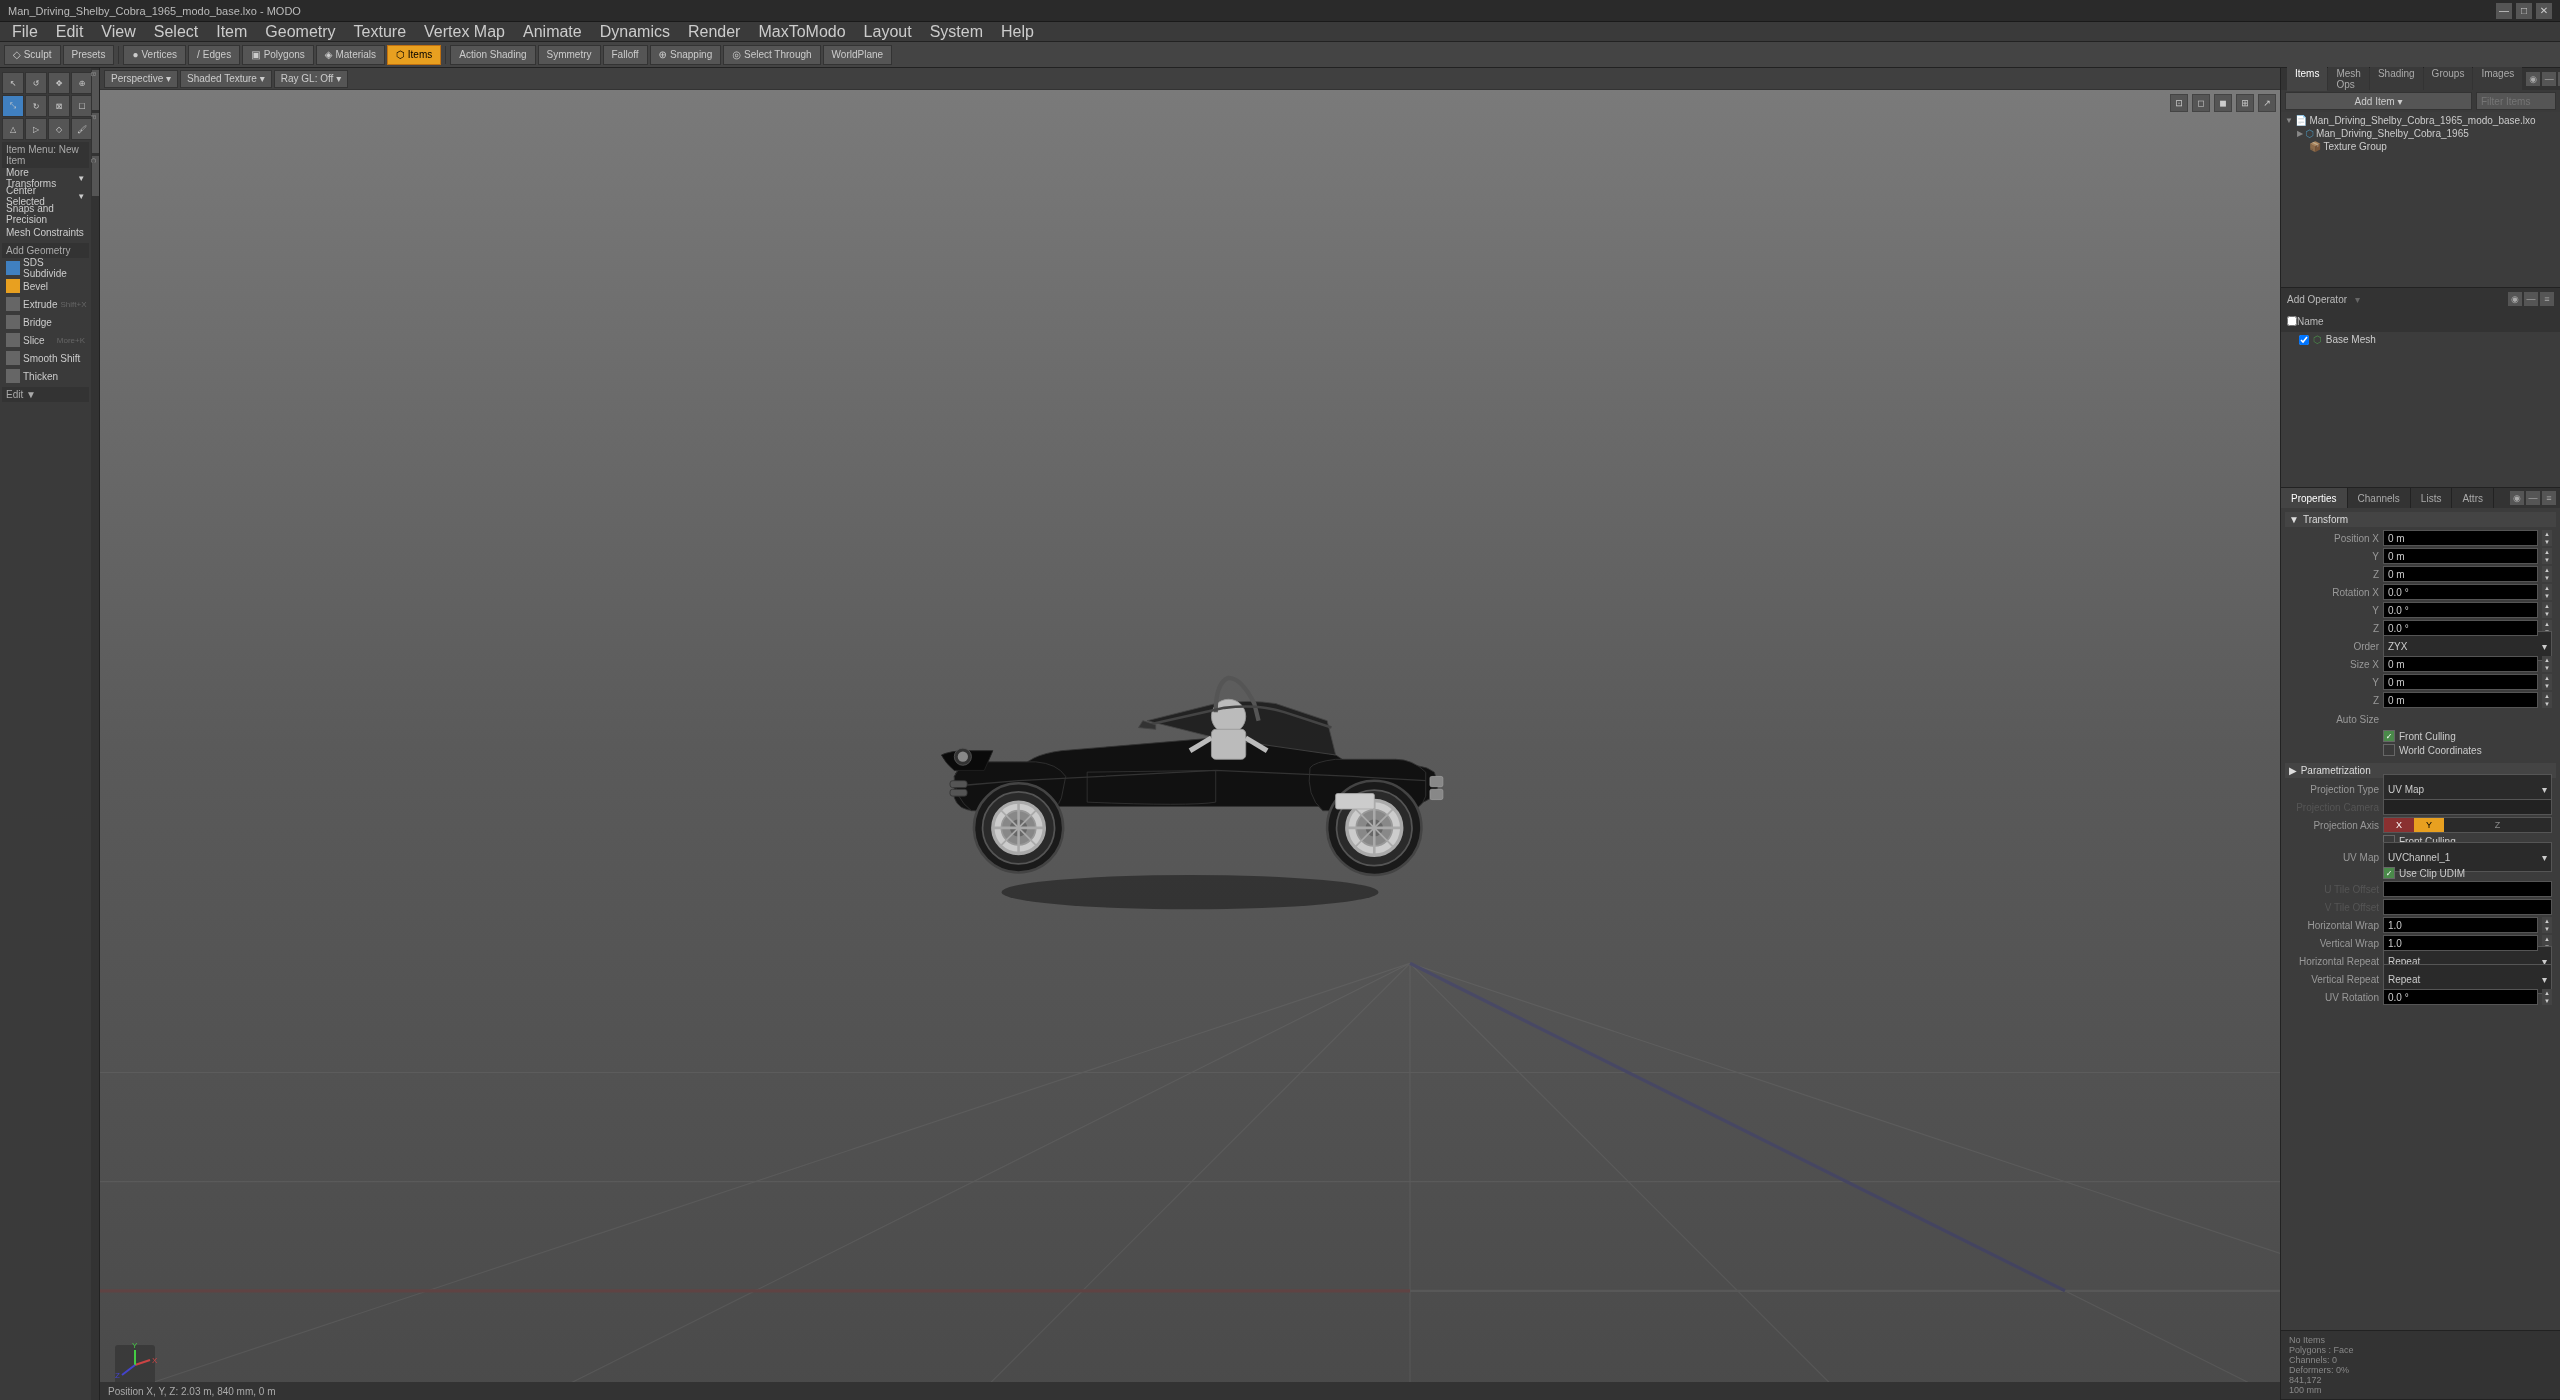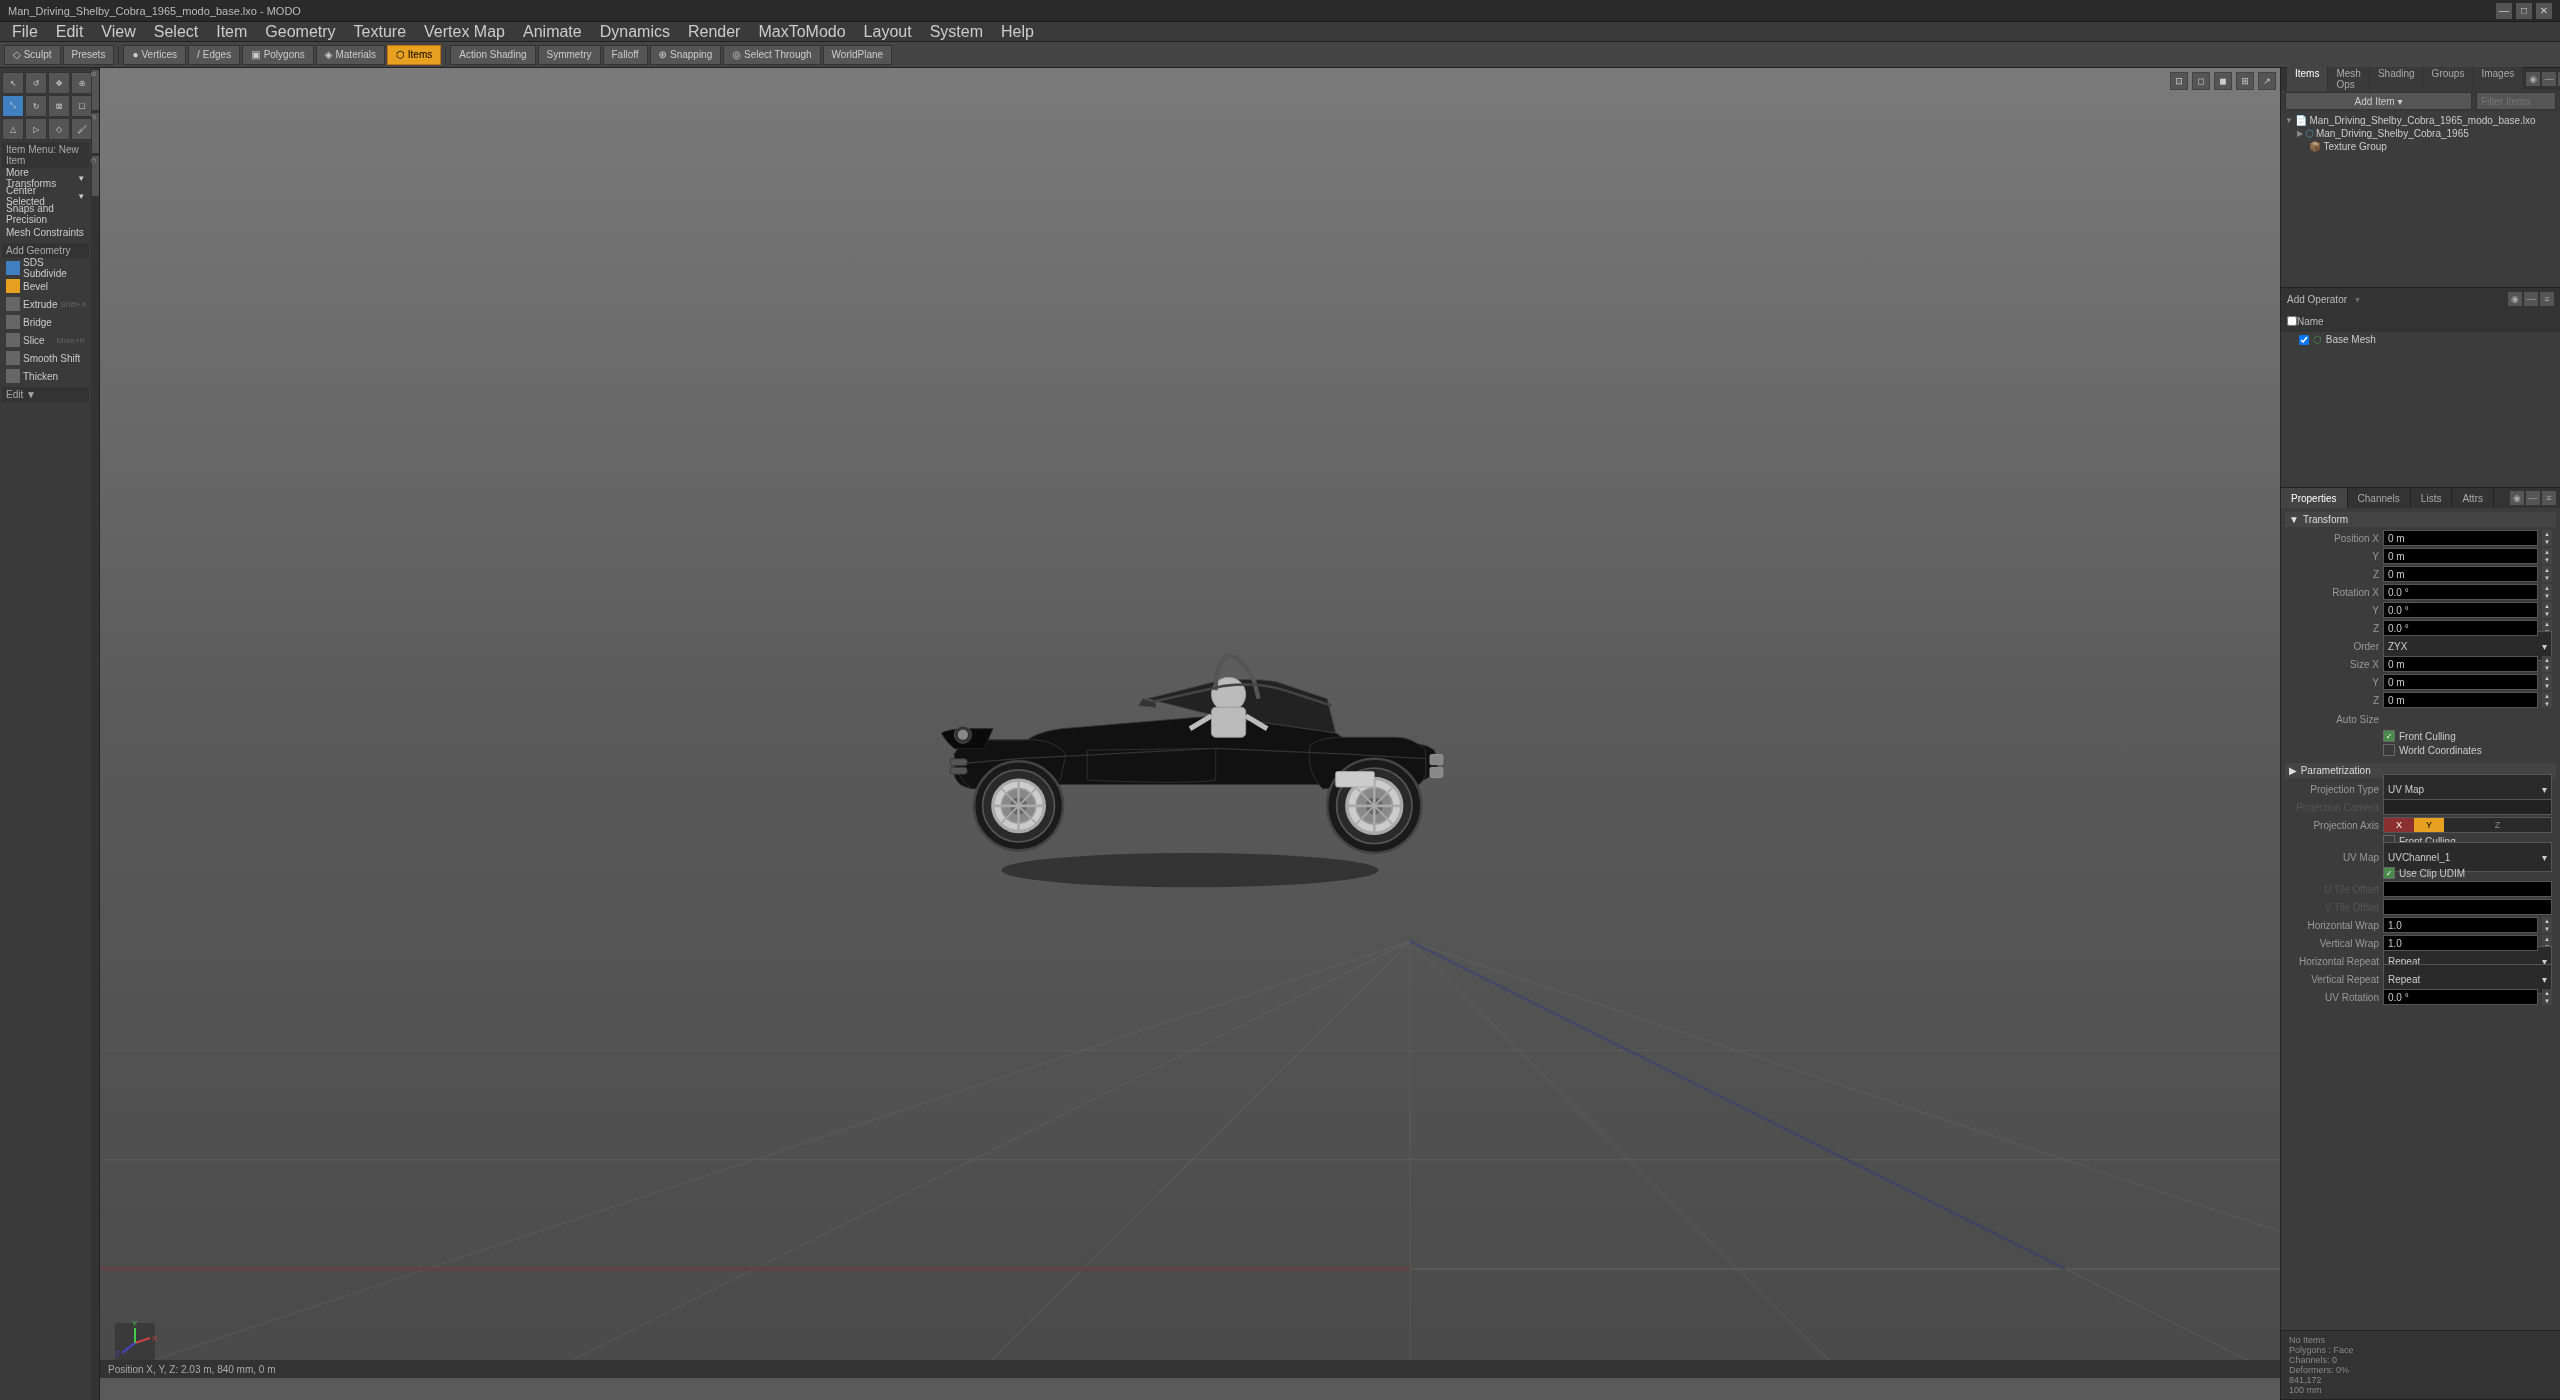--- a/index.html
+++ b/index.html
@@ -742,20 +742,31 @@
 
     <div id="left-strip">
       <div class="strip-tab" style="writing-mode:vertical-rl;font-size:7px;color:#888;padding:2px;">B</div>
       <div class="strip-tab" style="writing-mode:vertical-rl;font-size:7px;color:#888;padding:2px;margin-top:2px;">P</div>
       <div class="strip-tab" style="writing-mode:vertical-rl;font-size:7px;color:#888;padding:2px;margin-top:2px;">C</div>
     </div>
   </div>
 
   <div id="viewport">
 
+    <div id="viewport-toolbar">
+      <button class="vp-btn">
+        <span>Perspective</span> ▾
+      </button>
+      <button class="vp-btn">
+        <span>Shaded Texture</span> ▾
+      </button>
+      <button class="vp-btn">
+        <span>Ray GL: Off</span> ▾
+      </button>
+    </div>
 
     <div id="viewport-canvas">
 
       <svg id="grid-lines" style="position:absolute;bottom:0;left:0;right:0;height:50%;opacity:0.2;" viewBox="0 0 1200 300" preserveAspectRatio="none">
 
         <line x1="0" y1="250" x2="1200" y2="250" stroke="#888" stroke-width="1"></line>
         <line x1="0" y1="200" x2="1200" y2="200" stroke="#888" stroke-width="0.5"></line>
         <line x1="0" y1="150" x2="1200" y2="150" stroke="#888" stroke-width="0.5"></line>
 
         <line x1="600" y1="100" x2="0" y2="300" stroke="#888" stroke-width="0.5"></line>

